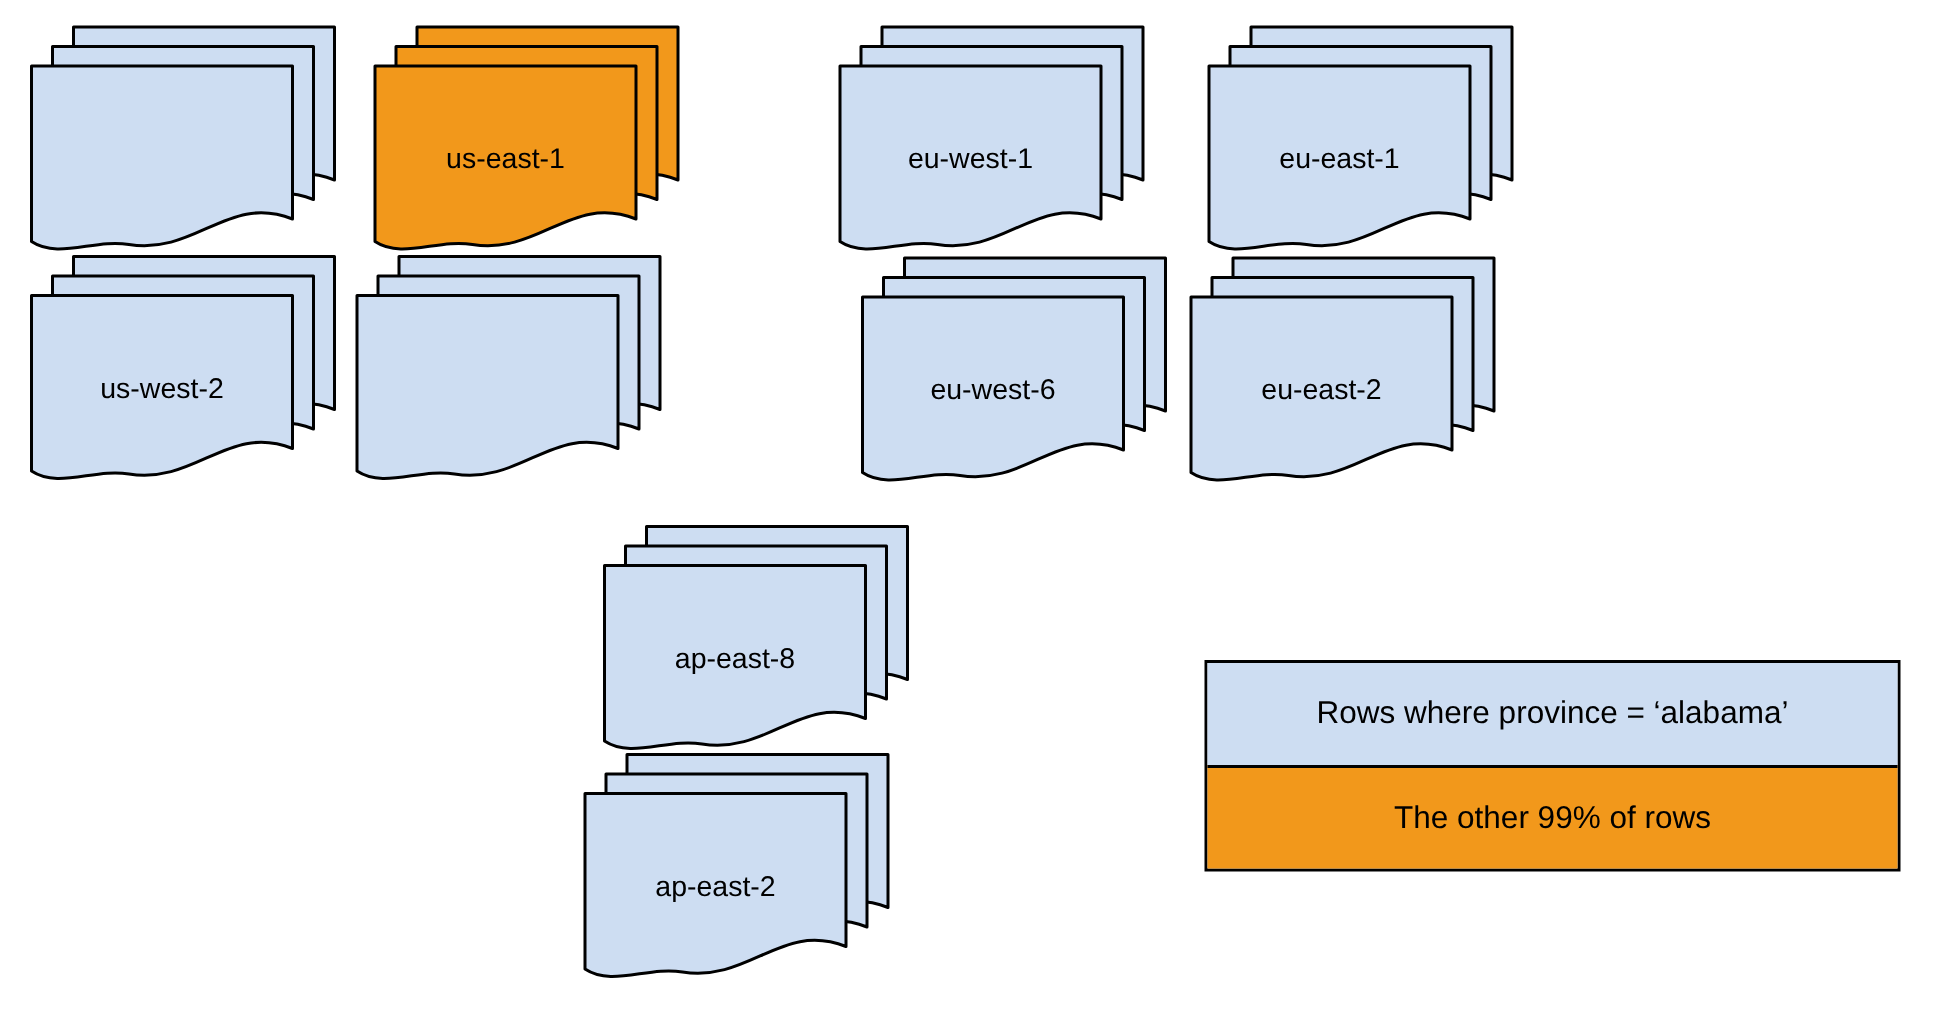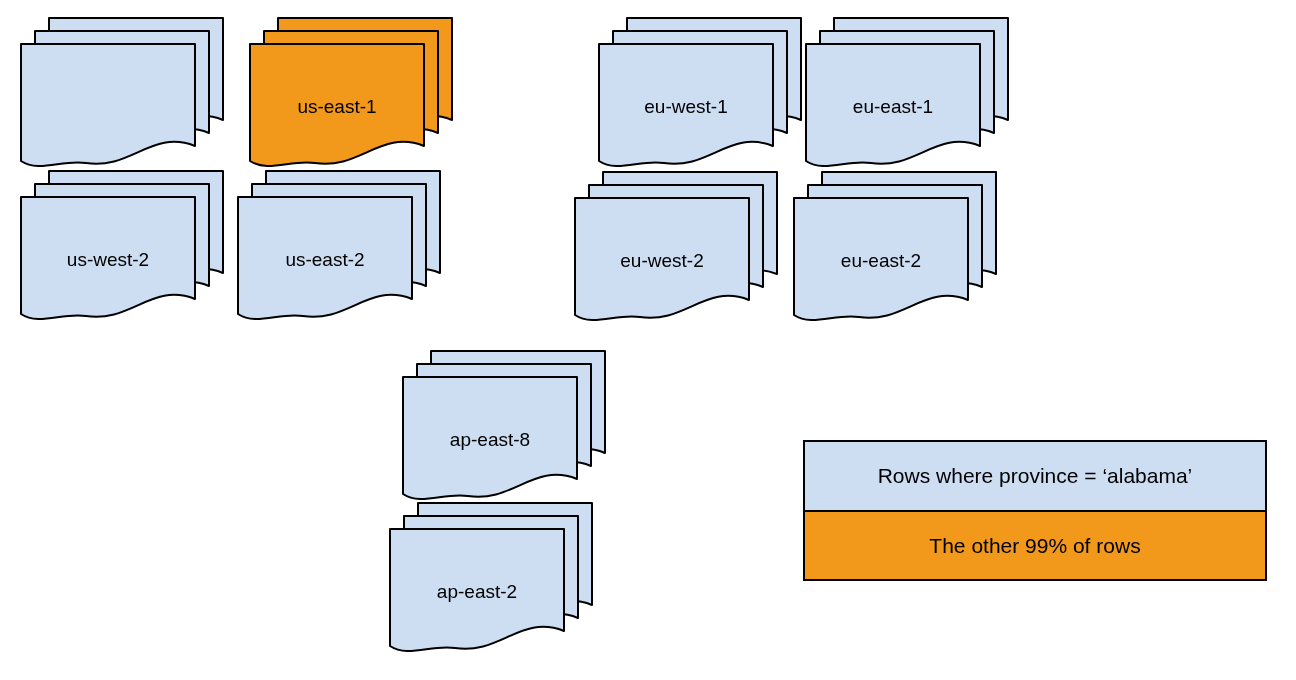--- a/index.html
+++ b/index.html
@@ -69,21 +69,21 @@
             <path d="M1,1 L175,1 L175,103 C132,86 111,127 66,120 C43,116 19,130 1,118 Z" fill="#f2981b" stroke="#000000" stroke-width="2" stroke-linejoin="round"></path>
           </svg>
         </span>
         <span class="doc front">
           <svg viewBox="0 0 176 128" xmlns="http://www.w3.org/2000/svg">
             <path d="M1,1 L175,1 L175,103 C132,86 111,127 66,120 C43,116 19,130 1,118 Z" fill="#f2981b" stroke="#000000" stroke-width="2" stroke-linejoin="round"></path>
           </svg>
         </span>
         <div class="stack-label">us-east-1</div>
       </div>
-      <div class="stack" style="left: 598px; top: 17px; padding-left: 28px;">
+      <div class="stack" style="left: 559px; top: 17px; padding-left: 28px;">
         <span class="doc back">
           <svg viewBox="0 0 176 128" xmlns="http://www.w3.org/2000/svg">
             <path d="M1,1 L175,1 L175,103 C132,86 111,127 66,120 C43,116 19,130 1,118 Z" fill="#cdddf2" stroke="#000000" stroke-width="2" stroke-linejoin="round"></path>
           </svg>
         </span>
         <span class="doc mid">
           <svg viewBox="0 0 176 128" xmlns="http://www.w3.org/2000/svg">
             <path d="M1,1 L175,1 L175,103 C132,86 111,127 66,120 C43,116 19,130 1,118 Z" fill="#cdddf2" stroke="#000000" stroke-width="2" stroke-linejoin="round"></path>
           </svg>
         </span>
@@ -139,39 +139,38 @@
         <span class="doc mid">
           <svg viewBox="0 0 176 128" xmlns="http://www.w3.org/2000/svg">
             <path d="M1,1 L175,1 L175,103 C132,86 111,127 66,120 C43,116 19,130 1,118 Z" fill="#cdddf2" stroke="#000000" stroke-width="2" stroke-linejoin="round"></path>
           </svg>
         </span>
         <span class="doc front">
           <svg viewBox="0 0 176 128" xmlns="http://www.w3.org/2000/svg">
             <path d="M1,1 L175,1 L175,103 C132,86 111,127 66,120 C43,116 19,130 1,118 Z" fill="#cdddf2" stroke="#000000" stroke-width="2" stroke-linejoin="round"></path>
           </svg>
         </span>
-        <div class="stack-label">us-east-2</div>
       </div>
       <div class="stack" style="left: 574px; top: 171px;">
         <span class="doc back">
           <svg viewBox="0 0 176 128" xmlns="http://www.w3.org/2000/svg">
             <path d="M1,1 L175,1 L175,103 C132,86 111,127 66,120 C43,116 19,130 1,118 Z" fill="#cdddf2" stroke="#000000" stroke-width="2" stroke-linejoin="round"></path>
           </svg>
         </span>
         <span class="doc mid">
           <svg viewBox="0 0 176 128" xmlns="http://www.w3.org/2000/svg">
             <path d="M1,1 L175,1 L175,103 C132,86 111,127 66,120 C43,116 19,130 1,118 Z" fill="#cdddf2" stroke="#000000" stroke-width="2" stroke-linejoin="round"></path>
           </svg>
         </span>
         <span class="doc front">
           <svg viewBox="0 0 176 128" xmlns="http://www.w3.org/2000/svg">
             <path d="M1,1 L175,1 L175,103 C132,86 111,127 66,120 C43,116 19,130 1,118 Z" fill="#cdddf2" stroke="#000000" stroke-width="2" stroke-linejoin="round"></path>
           </svg>
         </span>
-        <div class="stack-label">eu-west-2</div>
+        <div class="stack-label">eu-west-6</div>
       </div>
       <div class="stack" style="left: 793px; top: 171px;">
         <span class="doc back">
           <svg viewBox="0 0 176 128" xmlns="http://www.w3.org/2000/svg">
             <path d="M1,1 L175,1 L175,103 C132,86 111,127 66,120 C43,116 19,130 1,118 Z" fill="#cdddf2" stroke="#000000" stroke-width="2" stroke-linejoin="round"></path>
           </svg>
         </span>
         <span class="doc mid">
           <svg viewBox="0 0 176 128" xmlns="http://www.w3.org/2000/svg">
             <path d="M1,1 L175,1 L175,103 C132,86 111,127 66,120 C43,116 19,130 1,118 Z" fill="#cdddf2" stroke="#000000" stroke-width="2" stroke-linejoin="round"></path>

